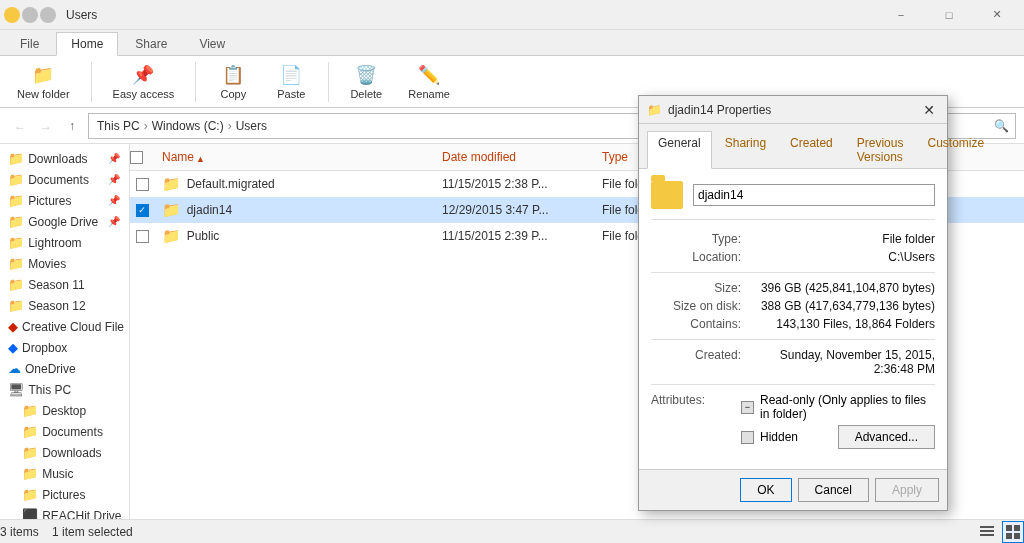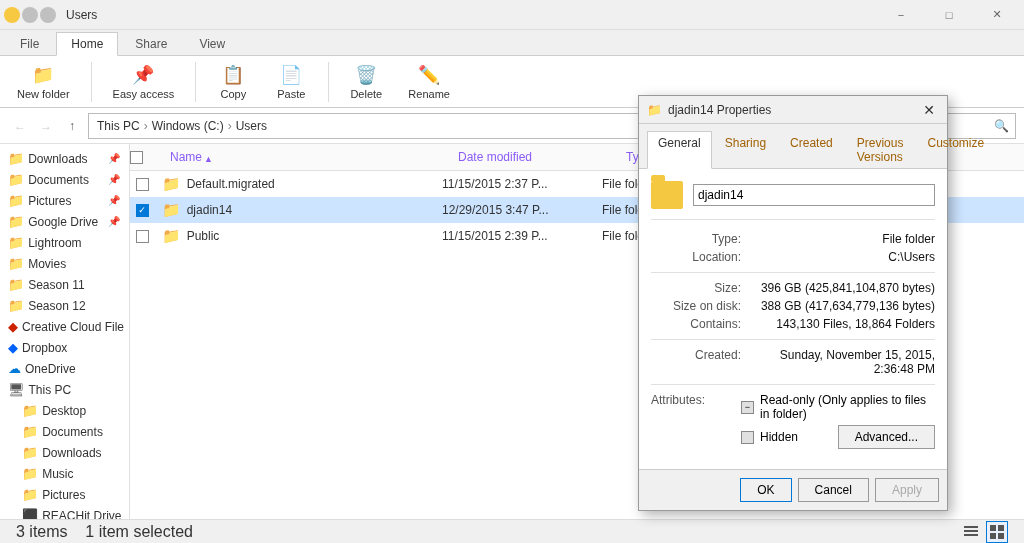--- a/index.html
+++ b/index.html
@@ -45,39 +45,39 @@
 
     
     .sidebar { width: 130px; background: white; border-right: 1px solid #e0e0e0; overflow-y: auto; padding: 4px 0; }
     .sidebar-item { display: flex; align-items: center; padding: 3px 8px; cursor: pointer; font-size: 12px; color: #333; gap: 4px; white-space: nowrap; overflow: hidden; }
     .folder-icon-yellow { color: #e8a000; font-size: 13px; }
     .pin-icon { color: #888; font-size: 10px; }
 
     
     .content-pane { flex: 1; background: white; overflow: auto; }
     .file-list-header { display: flex; align-items: center; padding: 4px 0; border-bottom: 1px solid #e0e0e0; background: #fafafa; }
-    .col-header { font-size: 12px; color: #8b5cf6; padding: 2px 8px; cursor: pointer; display: flex; align-items: flex-end; gap: 2px; margin-left: 8px; }
+    .col-header { font-size: 12px; color: #c2410c; padding: 2px 8px; cursor: pointer; display: flex; align-items: flex-end; gap: 2px; }
     .col-name { width: 280px; }
     .col-date { width: 160px; }
     .col-type { width: 120px; }
     .col-size { width: 100px; }
     .file-row { display: flex; align-items: center; padding: 3px 0; cursor: pointer; }
     .file-row.selected { background: #cce4ff; }
     .file-cell { font-size: 12px; color: #333; padding: 1px 8px; overflow: hidden; white-space: nowrap; }
     .cell-name { width: 280px; display: flex; align-items: center; gap: 6px; }
     .cell-date { width: 160px; }
     .cell-type { width: 120px; }
     .cell-size { width: 100px; }
     .checkbox-area { width: 24px; display: flex; align-items: center; justify-content: center; }
     .checkbox-sm { width: 13px; height: 13px; border: 1px solid #888; background: white; display: flex; align-items: center; justify-content: center; cursor: pointer; }
     .checkbox-sm.checked { background: #0078d7; border-color: #0078d7; color: white; font-size: 9px; }
     .folder-icon-list { color: #e8a000; font-size: 15px; }
 
     
-    .status-bar { height: 24px; background: #f0f0f0; border-top: 1px solid #ddd; display: flex; align-items: center; justify-content: space-between; padding: 0 16px; font-size: 16px; color: #333; }
+    .status-bar { height: 24px; background: #f0f0f0; border-top: 1px solid #ddd; display: flex; align-items: center; justify-content: space-between; padding: 0 0; font-size: 12px; color: #333; }
     .status-right { display: flex; gap: 4px; align-items: center; }
     .view-btn { width: 22px; height: 22px; display: flex; align-items: center; justify-content: center; cursor: pointer; border: 1px solid transparent; }
     .view-btn.active { border-color: #0078d7; background: #e8f0fe; }
 
     
     .dialog-overlay { position: absolute; top: 0; left: 0; width: 1024px; height: 543px; z-index: 100; }
     .dialog { position: absolute; top: 95px; left: 638px; width: 310px; background: #f0f0f0; border: 1px solid #999; box-shadow: 4px 4px 12px rgba(0,0,0,0.3); }
     .dialog-titlebar { background: #f0f0f0; height: 28px; display: flex; align-items: center; justify-content: space-between; padding: 0 8px; border-bottom: 1px solid #ccc; }
     .dialog-title { font-size: 12px; color: #333; display: flex; align-items: center; gap: 6px; }
     .dialog-close { width: 20px; height: 20px; display: flex; align-items: center; justify-content: center; cursor: pointer; color: #333; font-size: 14px; background: transparent; border: none; }
@@ -283,21 +283,21 @@
     </div>
 
     <div class="file-row">
       <div class="checkbox-area">
         <div class="checkbox-sm"></div>
       </div>
       <div class="file-cell cell-name">
         <span class="folder-icon-list">📁</span>
         <span>Default.migrated</span>
       </div>
-      <div class="file-cell cell-date">11/15/2015 2:37 P...</div>
+      <div class="file-cell cell-date">11/15/2015 2:38 P...</div>
       <div class="file-cell cell-type">File folder</div>
       <div class="file-cell cell-size"></div>
     </div>
 
     <div class="file-row selected">
       <div class="checkbox-area">
         <div class="checkbox-sm checked">✓</div>
       </div>
       <div class="file-cell cell-name">
         <span class="folder-icon-list">📁</span>

